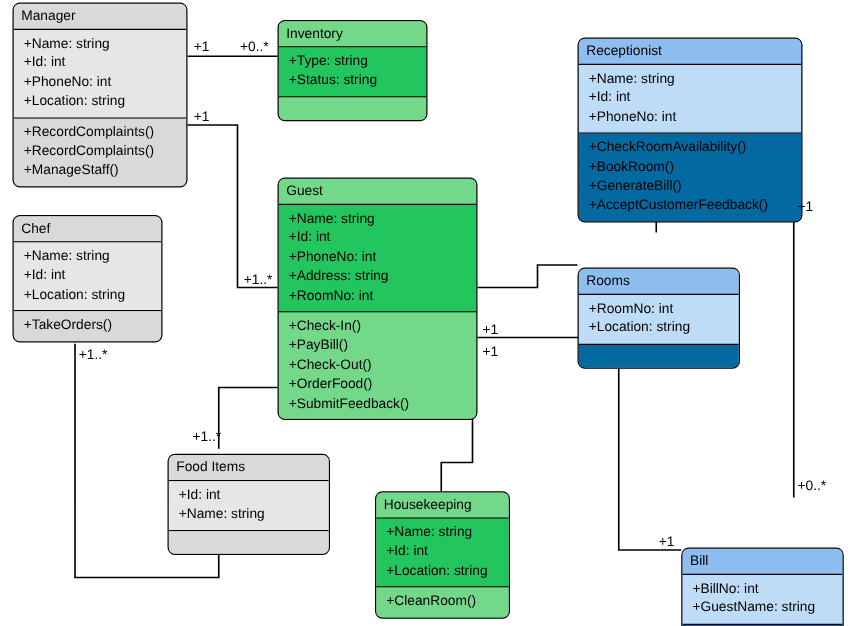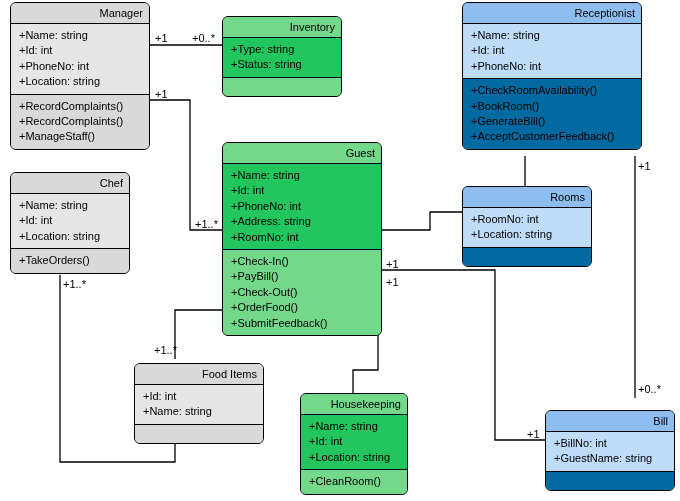--- a/index.html
+++ b/index.html
@@ -1,39 +1,39 @@
 <!DOCTYPE html>
 <html><head>
 <meta charset="utf-8">
 <style>
   html,body{margin:0;padding:0;background:#fff;font-family:Arial,Helvetica,sans-serif;}
   #stage{position:relative;width:680px;height:501px;}
   svg.wires{position:absolute;inset:0;width:680px;height:501px;pointer-events:none;}
 
   .class-box{position:absolute;border:1px solid #000;border-radius:6px;overflow:hidden;font-size:11px;box-sizing:border-box;}
-  .class-box .title{text-align:right;font-weight:normal;padding:4px 6px;border-bottom:1px solid #000;}
+  .class-box .title{text-align:left;font-weight:normal;padding:4px 6px;border-bottom:1px solid #000;}
   .class-box .section{padding:4px 8px;border-bottom:1px solid #000;line-height:1.4;}
   .class-box .section:last-child{border-bottom:none;}
   .empty-section{min-height:10px;}
 
   
   .grey .title{background:#d9d9d9;}
   .grey .section{background:#e6e6e6;}
   .grey .section.ops{background:#d9d9d9;}
   .grey{background:#d9d9d9;}
 
   .green .title{background:#74d88b;}
   .green .section{background:#22c55e;}
   .green .section.ops{background:#74d88b;}
   .green{background:#74d88b;}
 
   .blue .title{background:#8ebef0;}
   .blue .section{background:#bfdcf7;}
   .blue .section.ops{background:#0369a1;}
-  .blue{background:#8ebef0;}
+  .blue{background:#8ebef0;margin-top:28px;}
 
   .mult{position:absolute;font-size:11px;color:#000;background:transparent;}
 </style>
 </head>
 <body>
 <div id="stage">
 
 <svg class="wires">
   <g stroke="#000" stroke-width="1.3" fill="none">
 

